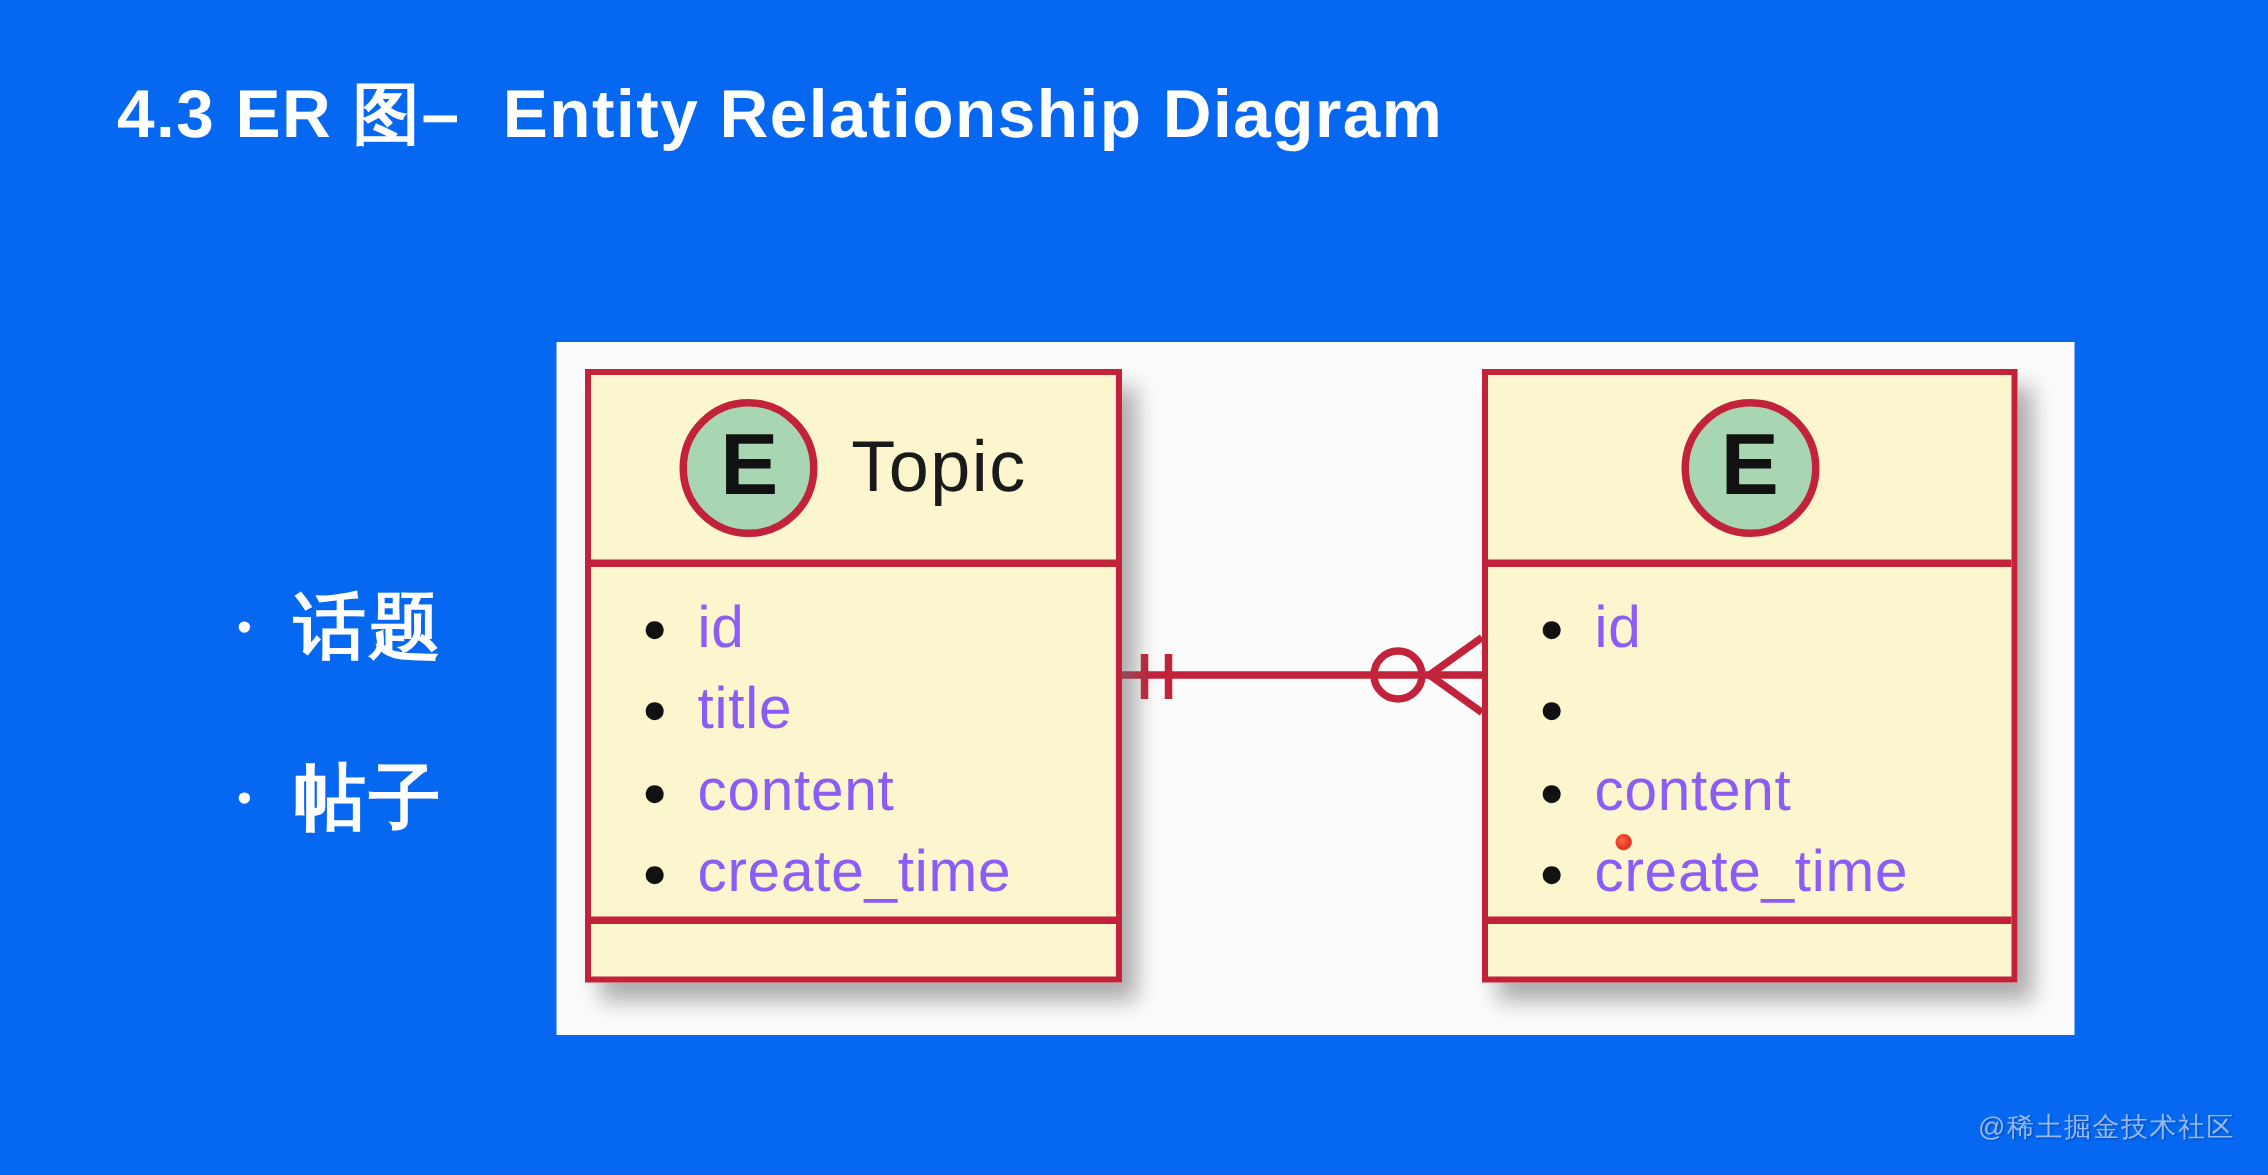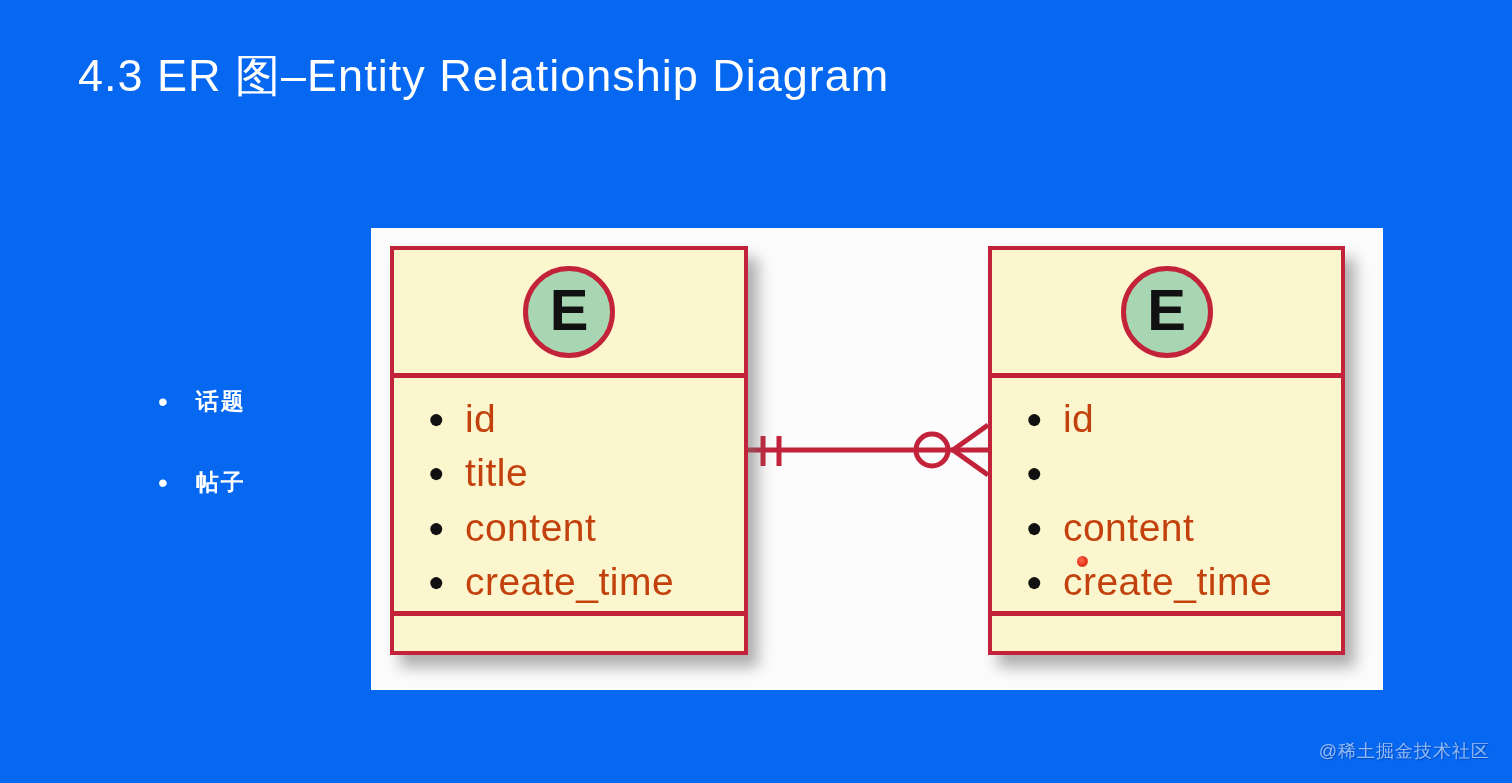--- a/index.html
+++ b/index.html
@@ -13,43 +13,43 @@
   
   .slide-title {
     position: absolute;
     left: 78px;
     top: 46px;
     color: #FFFFFF;
     font-size: 45px;
     letter-spacing: 1px;
     white-space: nowrap;
   }
-  .slide-title .t-strong { font-weight: 400; }
-  .slide-title .t-light  { font-weight: 400; }
+  .slide-title .t-strong { font-weight: 700; }
+  .slide-title .t-light  { font-weight: 700; margin-left: 28px; }
 
   
   .bullet-list {
     position: absolute;
     left: 158px;
     top: 386px;
     list-style: none;
   }
   .bullet-list li {
     display: flex;
     align-items: center;
     margin-bottom: 50px;
     color: #FFFFFF;
   }
   .bullet-list .dot {
     font-size: 28px;
     margin-right: 28px;
     line-height: 1;
   }
   .bullet-list .b-label {
-    font-size: 23px;
+    font-size: 48px;
     font-weight: 700;
     letter-spacing: 2px;
   }
 
   
   .er-panel {
     position: absolute;
     left: 371px;
     top: 228px;
     width: 1012px;
@@ -116,21 +116,21 @@
     gap: 20px;
     height: 52px;
   }
   .attr-dot {
     font-size: 28px;
     color: #111111;
     line-height: 1;
   }
   .attr-label {
     font-size: 39px;
-    color: #c2410c;
+    color: #8b5cf6;
     letter-spacing: 0.5px;
     white-space: nowrap;
   }
   .entity-footer { flex: 1; }
 
   
   .connector-svg {
     position: absolute;
     left: 0; top: 0;
     width: 1012px;
@@ -191,20 +191,21 @@
       <circle cx="561" cy="222" r="16" fill="none" stroke="#C2233A" stroke-width="5"></circle>
 
       <path d="M 617 197 L 582 222 L 617 247" fill="none" stroke="#C2233A" stroke-width="5"></path>
     </svg>
 
     <div class="entity topic">
       <div class="entity-header">
         <span class="e-circle">
           <span class="e-letter">E</span>
         </span>
+        <span class="entity-name">Topic</span>
       </div>
       <div class="entity-attrs">
         <div class="attr-row">
           <span class="attr-dot">●</span>
           <span class="attr-label">id</span>
         </div>
         <div class="attr-row">
           <span class="attr-dot">●</span>
           <span class="attr-label">title</span>
         </div>

